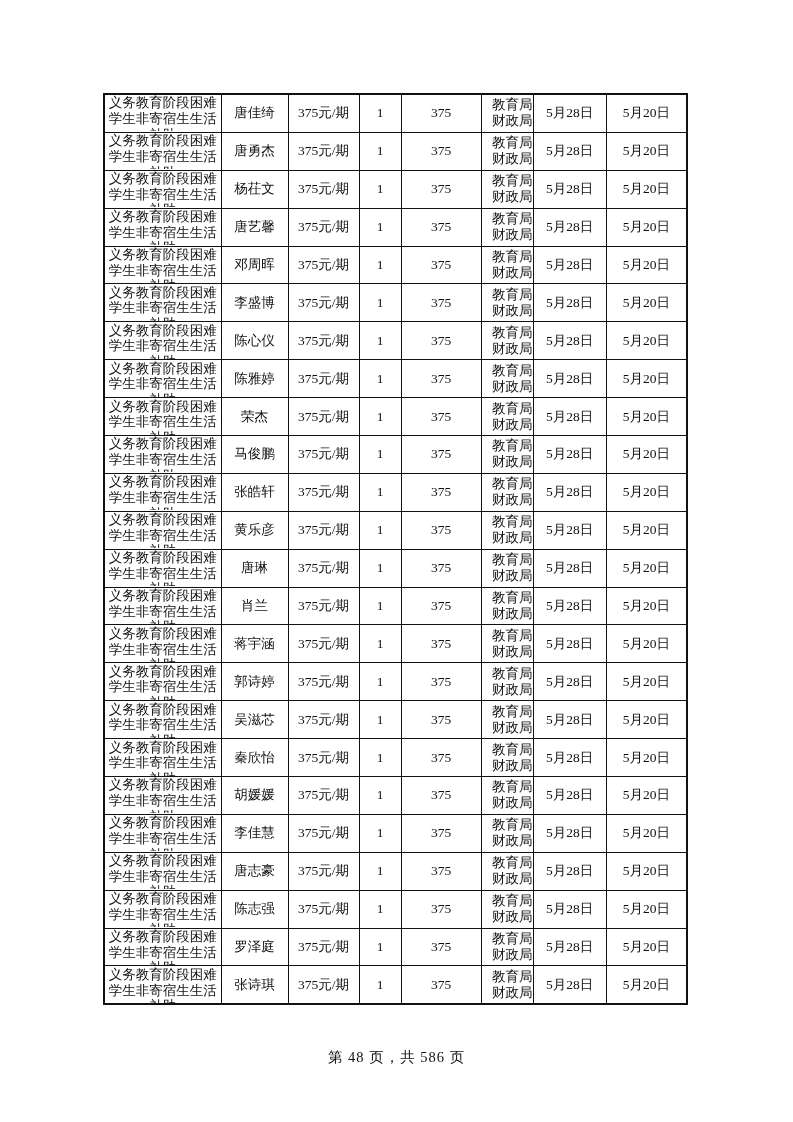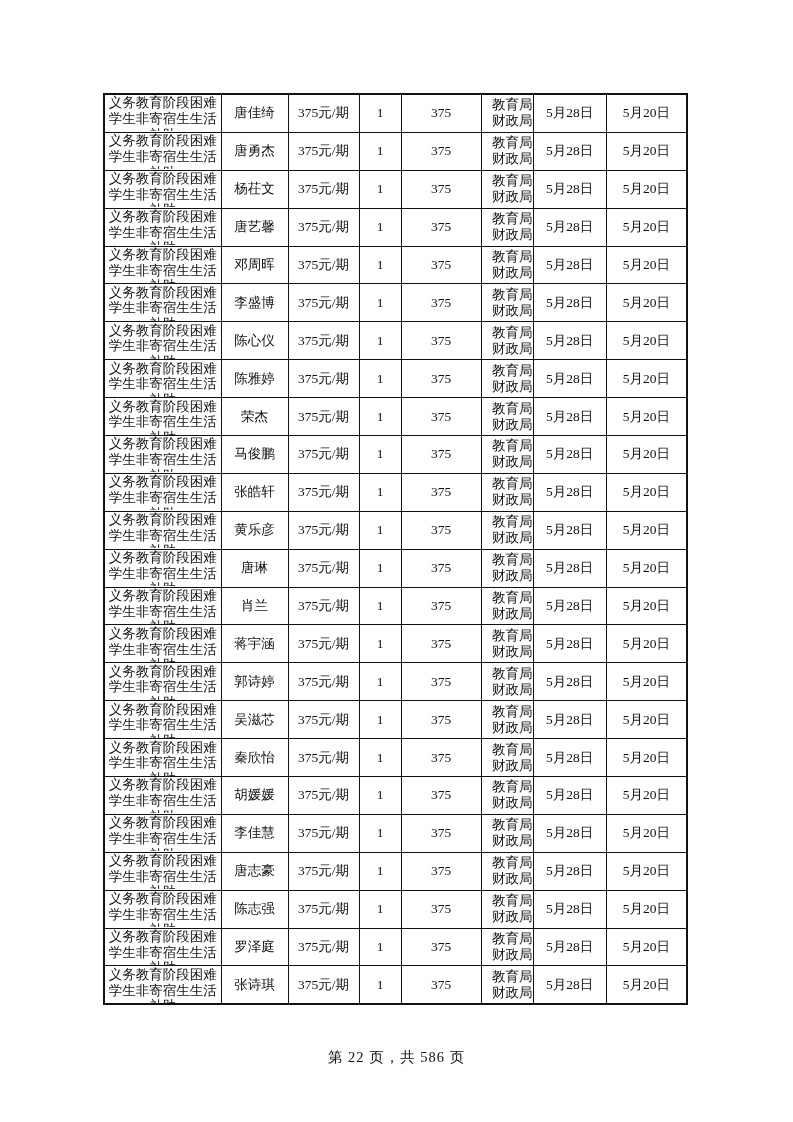--- a/index.html
+++ b/index.html
@@ -591,15 +591,15 @@
           <div>教育局</div>
           <div>财政局</div>
         </div>
       </td>
       <td>5月28日</td>
       <td>5月20日</td>
     </tr>
   </tbody>
   </table>
 
-  <div class="footer">第 22 页，共 586 页</div>
+  <div class="footer">第 48 页，共 586 页</div>
 
 </div>
 
 </body></html>

